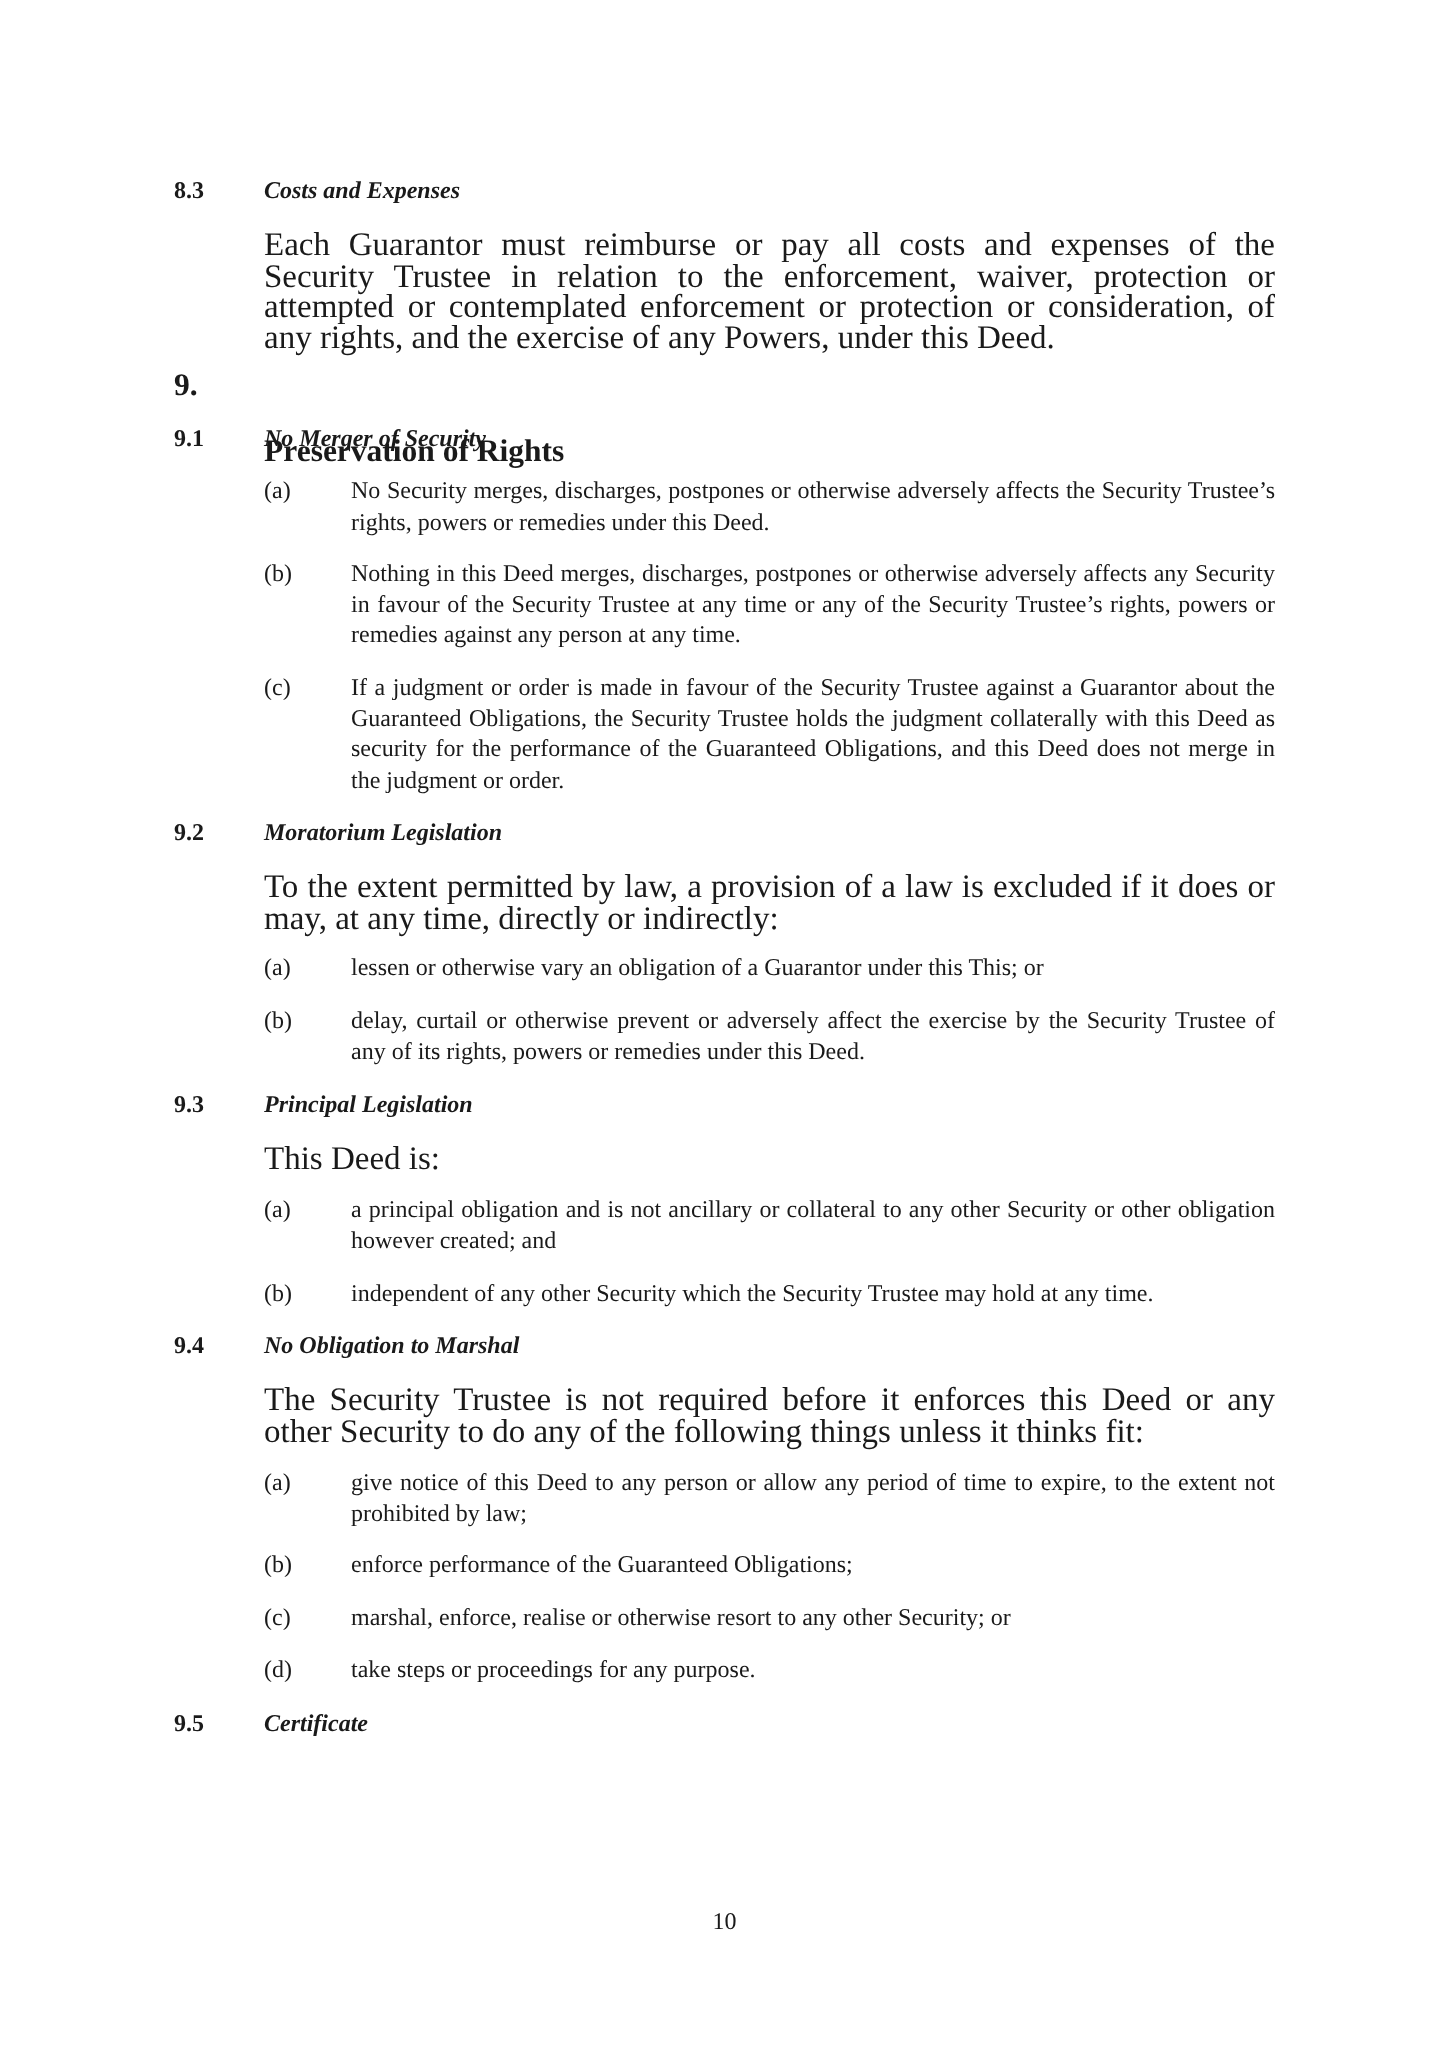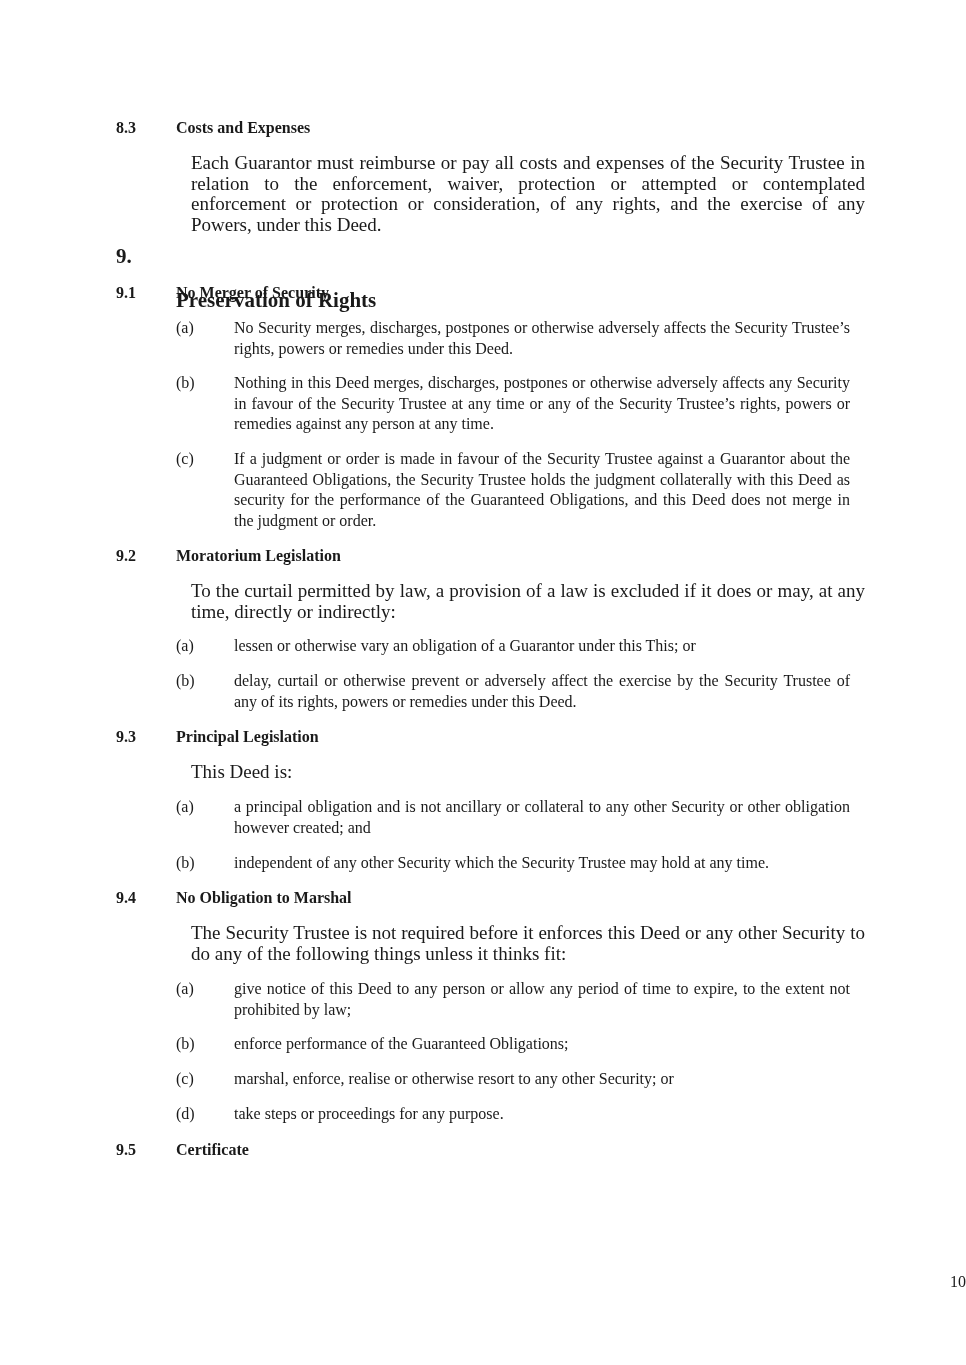--- a/index.html
+++ b/index.html
@@ -1,29 +1,29 @@
 <!DOCTYPE html>
 <html><head>
 <meta charset="utf-8">
 <style>
   html, body { margin: 0; padding: 0; background: #ffffff; }
   body { width: 966px; height: 1365px; position: relative; overflow: hidden;
          font-family: "Liberation Serif", "DejaVu Serif", serif; color: #1a1a1a; }
   .page { position: absolute; left: 0; top: 0; width: 966px; height: 1210px; }
   .h2 { position: absolute; left: 116px; font-size: 16px; font-weight: bold; line-height: 20px; }
   .h2 .num { position: absolute; left: 0; top: 0; }
-  .h2 .title { position: absolute; left: 60px; top: 0; white-space: nowrap; }
+  .h2 .title { position: absolute; left: 60px; top: 0; white-space: nowrap; font-style: italic; }
   .h1 { position: absolute; left: 116px; font-size: 21px; font-weight: bold; line-height: 24px; }
   .h1 .num { position: absolute; left: 0; top: 0; }
   .h1 .title { position: absolute; left: 60px; top: 0; white-space: nowrap; margin-top: 44px; }
-  .para { position: absolute; left: 191px; width: 674px; font-size: 19px; line-height: 20.5px; text-align: justify; }
+  .para { position: absolute; left: 176px; width: 674px; font-size: 22px; line-height: 20.5px; text-align: justify; }
   .item { position: absolute; left: 176px; width: 674px; font-size: 16px; line-height: 20.5px; }
   .item .lbl { position: absolute; left: 0; top: 0; }
   .item .txt { position: absolute; left: 58px; top: 0; width: 616px; text-align: justify; }
-  .pagenum { position: absolute; left: 0; width: 966px; top: 1273px; text-align: right; font-size: 16px; }
+  .pagenum { position: absolute; left: 0; width: 966px; top: 1273px; text-align: center; font-size: 16px; }
 </style>
 </head>
 <body>
 
 <div class="page">
 
   <div class="h2" style="top:118px">
     <span class="num">8.3</span>
     <span class="title">Costs and Expenses</span>
   </div>
@@ -48,21 +48,21 @@
   </div>
   <div class="item" style="top:449px">
     <span class="lbl">(c)</span>
     <span class="txt">If a judgment or order is made in favour of the Security Trustee against a Guarantor about the Guaranteed Obligations, the Security Trustee holds the judgment collaterally with this Deed as security for the performance of the Guaranteed Obligations, and this Deed does not merge in the judgment or order.</span>
   </div>
 
   <div class="h2" style="top:546px">
     <span class="num">9.2</span>
     <span class="title">Moratorium Legislation</span>
   </div>
-  <div class="para" style="top:581px">To the curtail permitted by law, a provision of a law is excluded if it does or may, at any time, directly or indirectly:</div>
+  <div class="para" style="top:581px">To the extent permitted by law, a provision of a law is excluded if it does or may, at any time, directly or indirectly:</div>
   <div class="item" style="top:636px">
     <span class="lbl">(a)</span>
     <span class="txt">lessen or otherwise vary an obligation of a Guarantor under this This; or</span>
   </div>
   <div class="item" style="top:671px">
     <span class="lbl">(b)</span>
     <span class="txt">delay, curtail or otherwise prevent or adversely affect the exercise by the Security Trustee of any of its rights, powers or remedies under this Deed.</span>
   </div>
 
   <div class="h2" style="top:727px">

